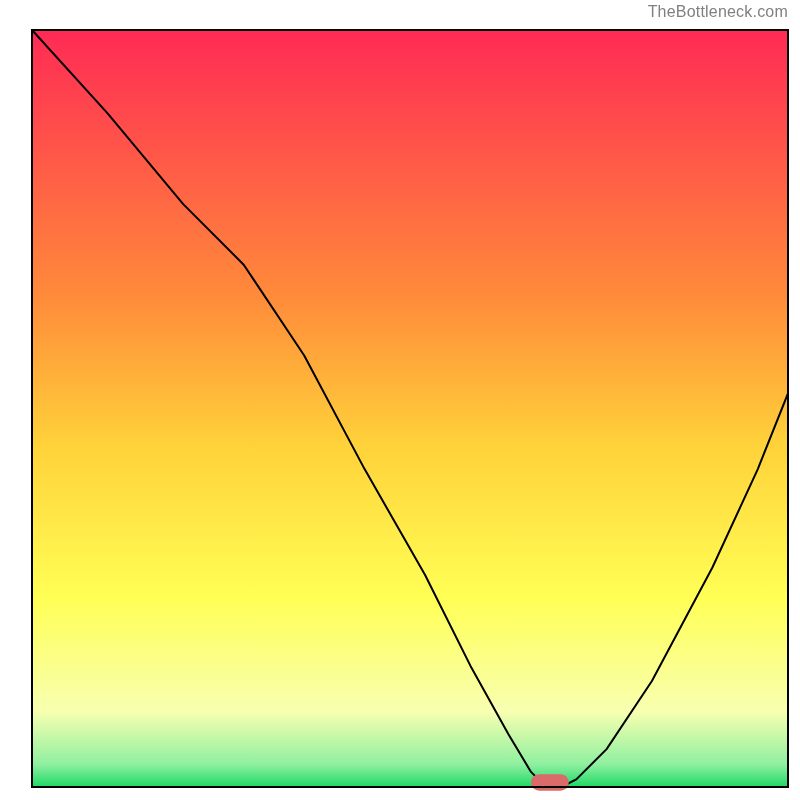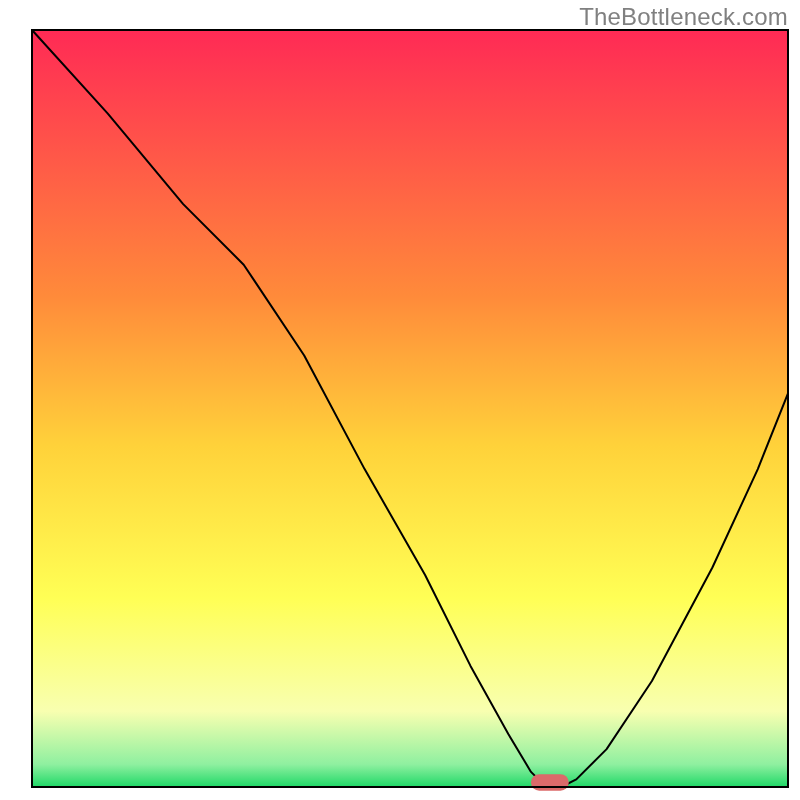--- a/index.html
+++ b/index.html
@@ -19,21 +19,21 @@
   svg {
     position: absolute;
     left: 0;
     top: 0;
   }
   .watermark {
     position: absolute;
     top: 3px;
     right: 12px;
     color: #808080;
-    font-size: 24px;
+    font-size: 16px;
     font-family: Arial, Helvetica, sans-serif;
     letter-spacing: 0.2px;
   }
 </style>
 </head>
 <body>
 
 <div class="stage">
   <svg id="chart-svg" width="800" height="800" viewBox="0 0 800 800">
       <defs>

